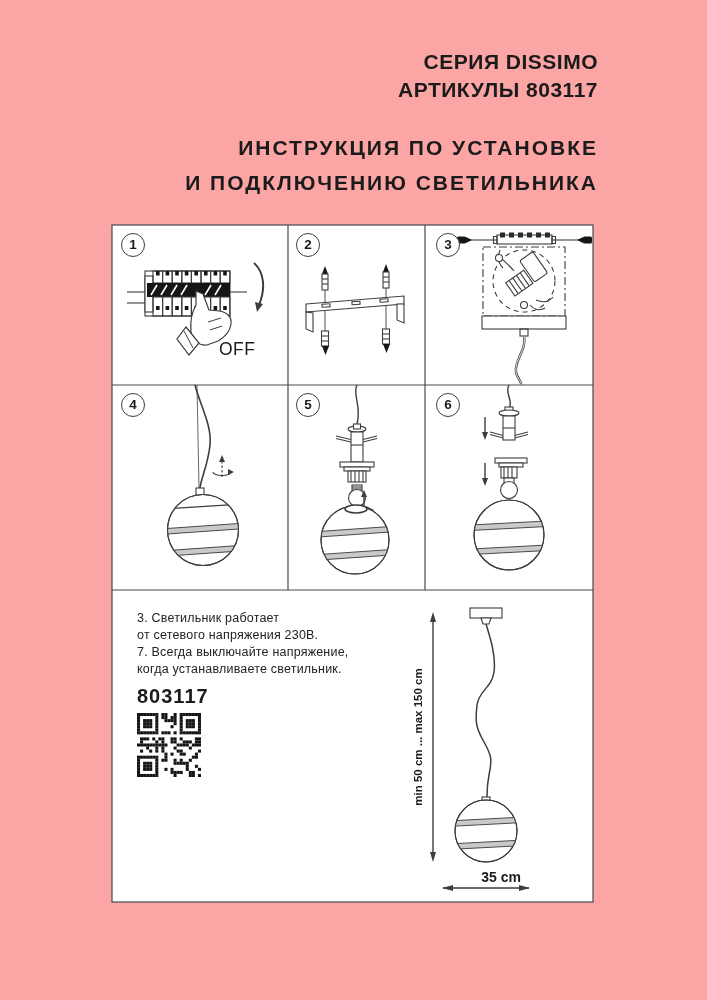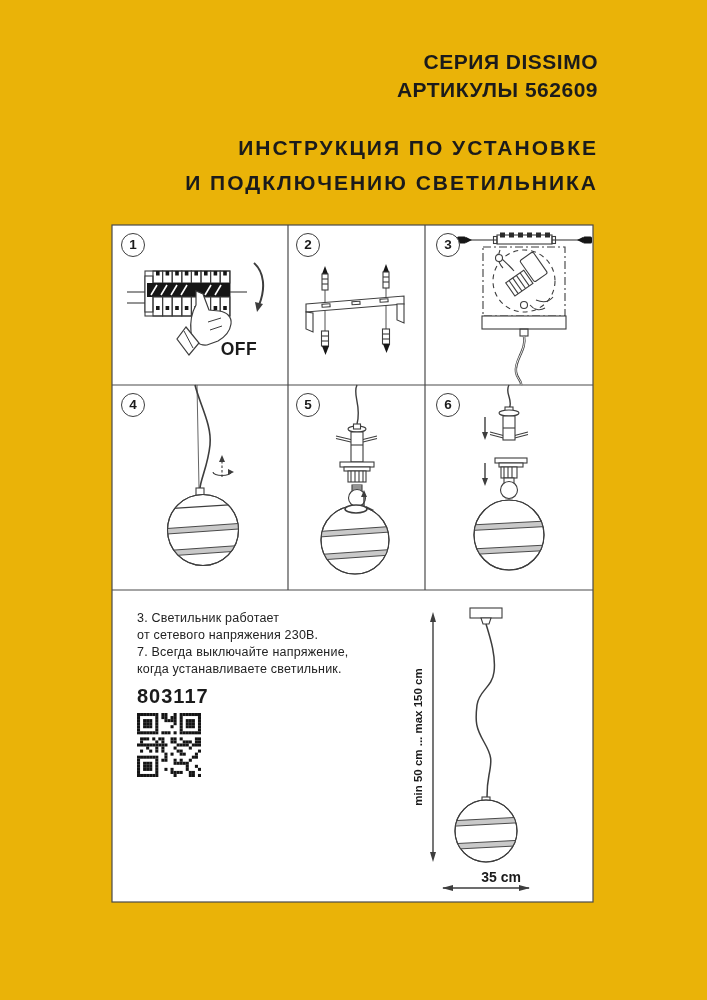--- a/index.html
+++ b/index.html
@@ -1,44 +1,44 @@
 <!DOCTYPE html>
 <html><head>
 <meta charset="utf-8">
 <style>
   html,body{margin:0;padding:0;background:#ffffff;}
-  .page{position:relative;width:707px;height:1000px;background:#eab308;overflow:hidden;
+  .page{position:relative;width:707px;height:1000px;background:#fca5a5;overflow:hidden;
         font-family:"Liberation Sans", sans-serif;color:#1b1b1b;}
   .art{position:absolute;left:0;top:0;}
   
   .header{position:absolute;left:92px;top:48px;width:506px;text-align:right;font-weight:bold;}
   .hd-main{font-size:21px;line-height:28px;letter-spacing:0.5px;}
   .hd-title{font-size:21px;line-height:25px;letter-spacing:2px;margin-top:10px;}
   .hd-gap{height:21px;}
   
   .badge{position:absolute;width:24px;height:24px;border:1.4px solid #3d3d3d;border-radius:50%;
          box-sizing:border-box;text-align:center;line-height:21px;font-size:13.5px;font-weight:bold;
          background:#fff;}
   
-  .off{position:absolute;left:219px;top:339px;width:40px;font-size:17.5px;font-weight:bold;letter-spacing:0.5px;text-align:center;}
+  .off{position:absolute;left:219px;top:339px;width:40px;font-size:17.5px;font-weight:normal;letter-spacing:0.5px;}
   .notes{position:absolute;left:137px;top:610px;font-size:12.5px;line-height:17px;letter-spacing:0.2px;color:#222;}
   .article{position:absolute;left:137px;top:685px;font-size:20px;font-weight:bold;letter-spacing:1px;}
   .dim-v{position:absolute;left:330px;top:729px;width:180px;height:16px;text-align:center;
          font-size:11.5px;font-weight:bold;white-space:nowrap;transform:rotate(-90deg);}
   .dim-h{position:absolute;left:451px;top:869px;width:70px;text-align:right;font-size:14px;font-weight:bold;}
   svg{display:block;}
 </style>
 </head>
 <body>
 
 <div class="page">
 
   <div class="header">
     <div class="hd-main">СЕРИЯ DISSIMO</div>
-    <div class="hd-main">АРТИКУЛЫ 562609</div>
+    <div class="hd-main">АРТИКУЛЫ 803117</div>
     <div class="hd-gap"></div>
     <div class="hd-title">ИНСТРУКЦИЯ ПО УСТАНОВКЕ</div>
     <div class="hd-title">И ПОДКЛЮЧЕНИЮ СВЕТИЛЬНИКА</div>
   </div>
 
   <svg class="art" width="707" height="1000" viewBox="0 0 707 1000" fill="none" stroke="#3d3d3d" stroke-width="1.1">
 
     <defs>
       <clipPath id="cg4">
           <circle cx="203" cy="530" r="35.5"></circle>

